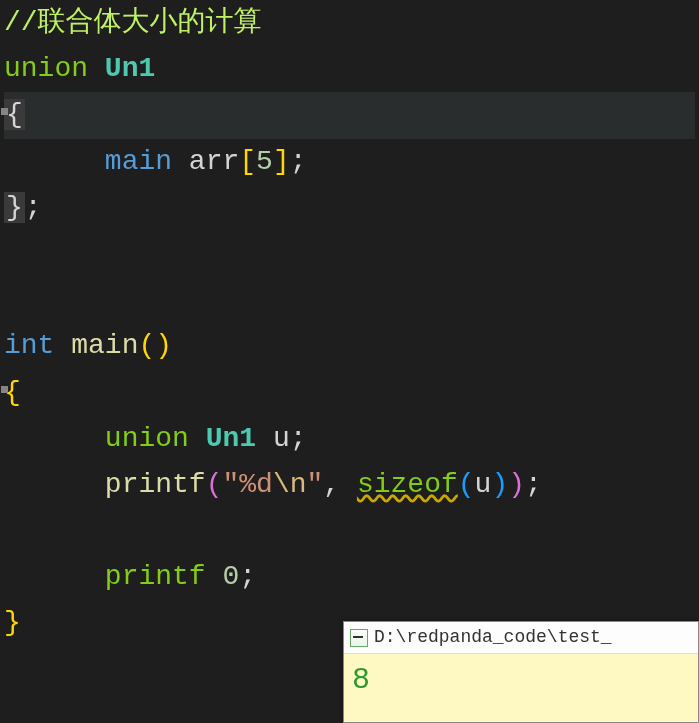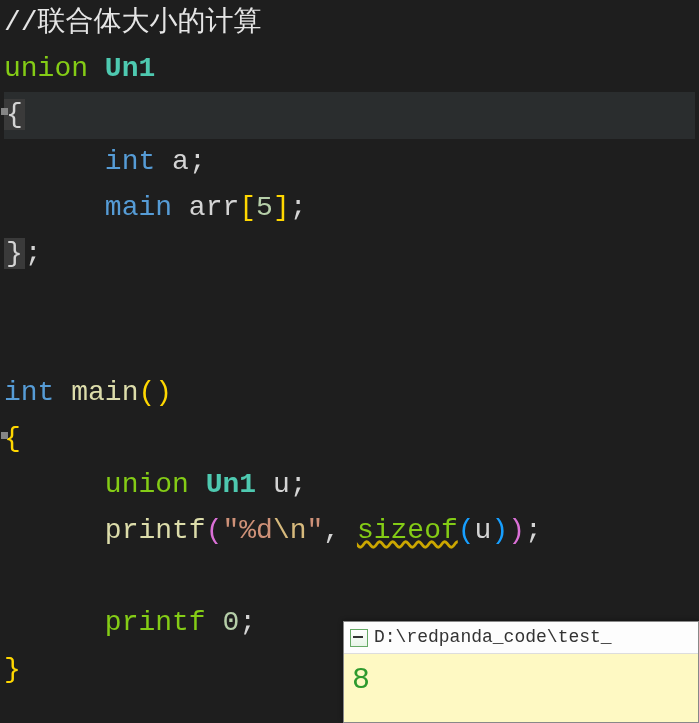--- a/index.html
+++ b/index.html
@@ -19,21 +19,21 @@
     }
     .editor {
       padding: 0 4px;
       color: #d4d4d4;
     }
     .line {
       white-space: pre;
       position: relative;
       min-height: 46px;
     }
-    .comment { color: #e5e5e5; margin-top: 48px; }
+    .comment { color: #bef264; margin-top: 48px; }
     .keyword { color: #84cc16; }
     .type { color: #569cd6; }
     .classname { color: #4ec9b0; font-weight: bold; }
     .identifier { color: #d4d4d4; }
     .punct { color: #d4d4d4; }
     .bracket1 { color: #ffd700; }
     .bracket2 { color: #da70d6; }
     .bracket3 { color: #179fff; }
     .number { color: #b5cea8; }
     .string { color: #ce9178; }
@@ -104,21 +104,20 @@
       color: #2e9a2e;
     }
   </style>
 </head>
 <body>
 
 <div class="editor">
   <div class="line"><span class="comment">//联合体大小的计算</span></div>
   <div class="line"><span class="keyword">union</span> <span class="classname">Un1</span></div>
   <div class="line highlighted-line"><span class="fold-marker"></span><span class="dimbrace">{</span></div>
-  <div class="line">      <span class="type">int</span> <span class="identifier">a</span><span class="punct">;</span></div>
   <div class="line">      <span class="type">main</span> <span class="identifier">arr</span><span class="bracket1">[</span><span class="number">5</span><span class="bracket1">]</span><span class="punct">;</span></div>
   <div class="line"><span class="dimbrace">}</span><span class="punct">;</span></div>
   <div class="line"> </div>
   <div class="line"> </div>
   <div class="line"><span class="type">int</span> <span class="func">main</span><span class="bracket1">(</span><span class="bracket1">)</span></div>
   <div class="line"><span class="fold-marker"></span><span class="bracket1">{</span></div>
   <div class="line">      <span class="keyword">union</span> <span class="classname">Un1</span> <span class="identifier">u</span><span class="punct">;</span></div>
   <div class="line">      <span class="func">printf</span><span class="bracket2">(</span><span class="string">"%d</span><span class="escape">\n</span><span class="string">"</span><span class="punct">,</span> <span class="keyword squiggly">sizeof</span><span class="bracket3">(</span><span class="identifier">u</span><span class="bracket3">)</span><span class="bracket2">)</span><span class="punct">;</span></div>
   <div class="line"> </div>
   <div class="line">      <span class="keyword">printf</span> <span class="number">0</span><span class="punct">;</span></div>

